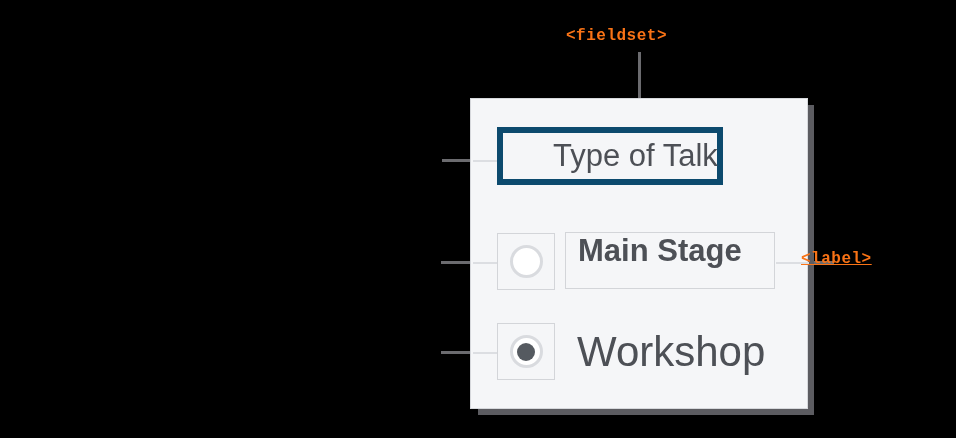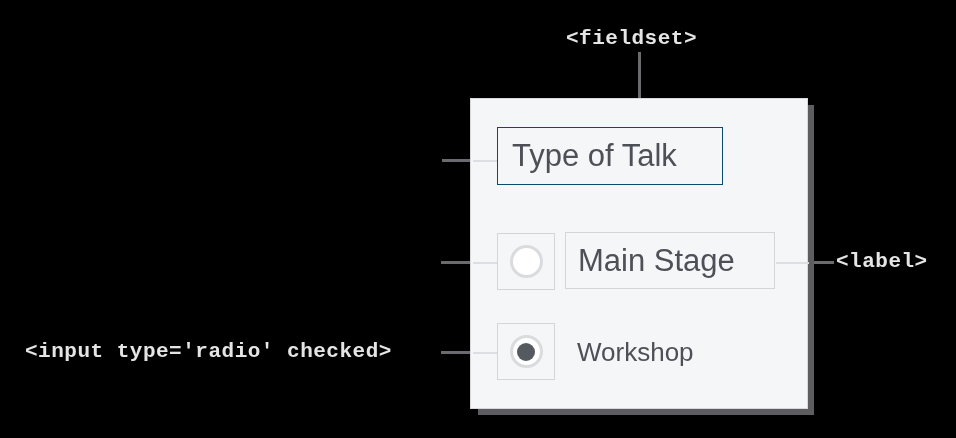--- a/index.html
+++ b/index.html
@@ -13,32 +13,32 @@
     height: 438px;
     background: #000000;
     overflow: hidden;
     font-family: "Liberation Sans", sans-serif;
   }
 
   
   .anno {
     position: absolute;
     font-family: "Liberation Mono", "DejaVu Sans Mono", monospace;
-    font-size: 21px;
+    font-size: 16px;
     font-weight: 700;
-    color: #e5e5e5;
+    color: #f97316;
     white-space: nowrap;
     letter-spacing: 0.5px;
     line-height: 1;
   }
   .anno-fieldset { left: 566px; top: 28px; }
   .anno-legend   { left: 313px; top: 146px; }
   .anno-radio    { left: 136px; top: 251px; }
   .anno-radio-checked { left: 25px;  top: 341px; }
-  .anno-label    { left: 836px; top: 251px; }
+  .anno-label    { left: 801px; top: 251px; text-decoration: underline; }
 
   
   .lead {
     position: absolute;
     background: #6b6b6f;
   }
   .lead-v-fieldset { left: 638px; top: 52px;  width: 3px;  height: 47px; }
   .lead-h-legend   { left: 442px; top: 159px; width: 56px; height: 3px; }
   .lead-h-radio    { left: 441px; top: 261px; width: 58px; height: 3px; }
   .lead-h-checked  { left: 441px; top: 351px; width: 58px; height: 3px; }
@@ -75,24 +75,25 @@
   }
 
   
   .legend-box {
     position: absolute;
     left: 497px;
     top: 127px;
     width: 226px;
     height: 58px;
     background: #f5f6f8;
-    border: 1px solid #0c4a6e;
-    box-sizing: border-box;
-    display: flex;
-    align-items: center;
+    border: 6px solid #0c4a6e;
+    box-sizing: border-box;
+    display: flex;
+    align-items: center;
+    padding-left: 36px;
   }
   .legend-text {
     padding-left: 14px;
     font-size: 31px;
     color: #4d5056;
     font-family: "Liberation Sans", sans-serif;
     white-space: nowrap;
   }
 
   
@@ -132,36 +133,37 @@
   .label-box {
     position: absolute;
     left: 565px;
     top: 232px;
     width: 210px;
     height: 57px;
     background: #f5f6f8;
     border: 1px solid #d3d5d9;
     box-sizing: border-box;
     display: flex;
-    align-items: center;
+    align-items: flex-start;
+    font-weight: bold;
   }
   .label-box .label-text {
     padding-left: 12px;
     font-size: 31px;
     color: #4d5056;
     white-space: nowrap;
   }
   .label-plain {
     position: absolute;
     left: 577px;
     top: 331px;
     height: 42px;
     display: flex;
     align-items: center;
-    font-size: 26px;
+    font-size: 42px;
     color: #4d5056;
     white-space: nowrap;
   }
 </style>
 </head>
 <body>
 
 <div id="stage">
 
   <div class="lead lead-v-fieldset"></div>
@@ -194,16 +196,15 @@
   <div class="radio-box radio-box-2">
     <span class="radio-circle">
       <span class="radio-dot"></span>
     </span>
   </div>
   <div class="label-plain">
     <span>Workshop</span>
   </div>
 
   <div class="anno anno-fieldset">&lt;fieldset&gt;</div>
-  <div class="anno anno-radio-checked">&lt;input type='radio' checked&gt;</div>
   <div class="anno anno-label">&lt;label&gt;</div>
 
 </div>
 
 </body></html>

